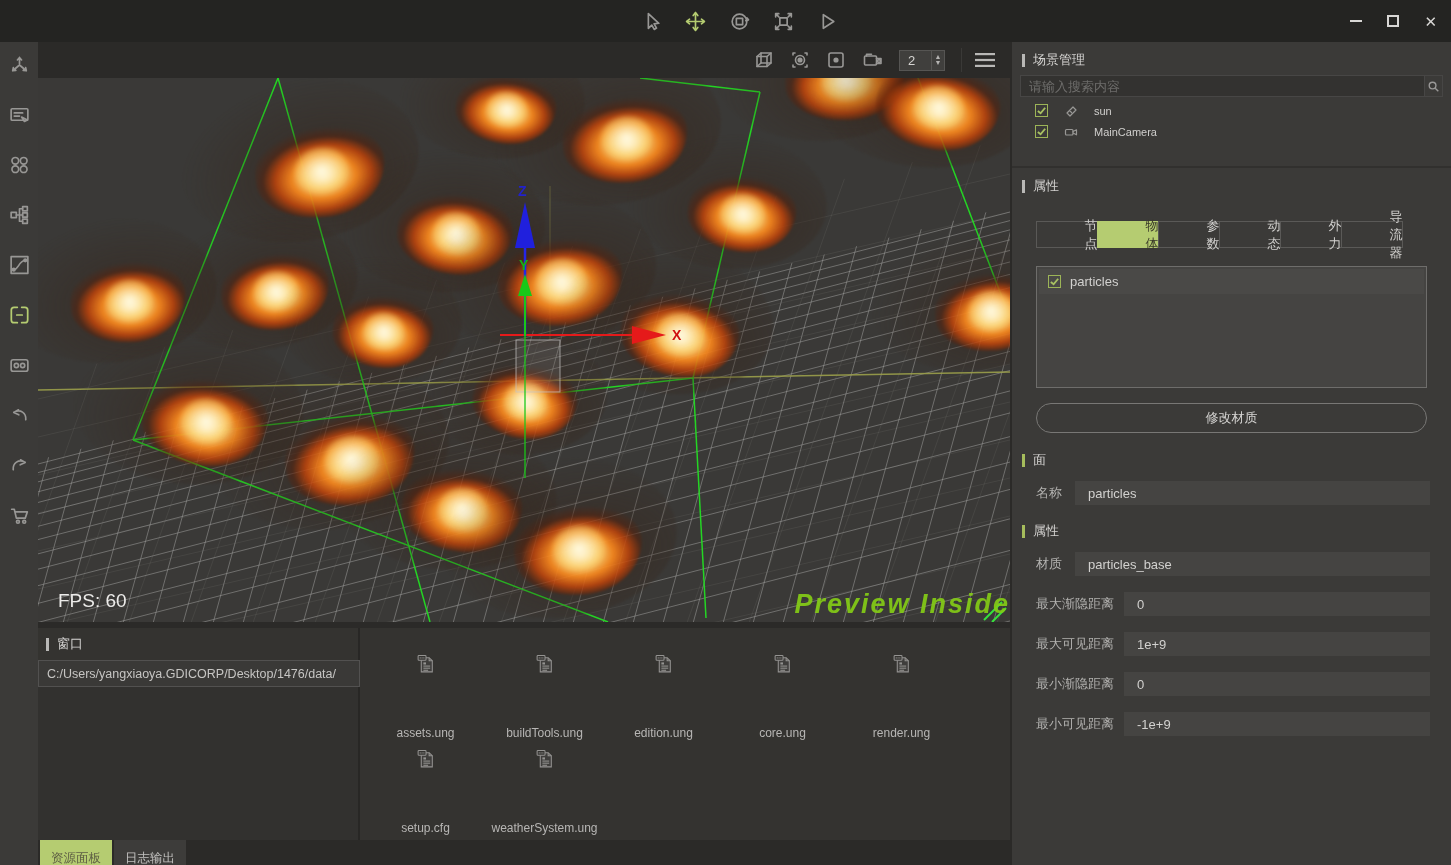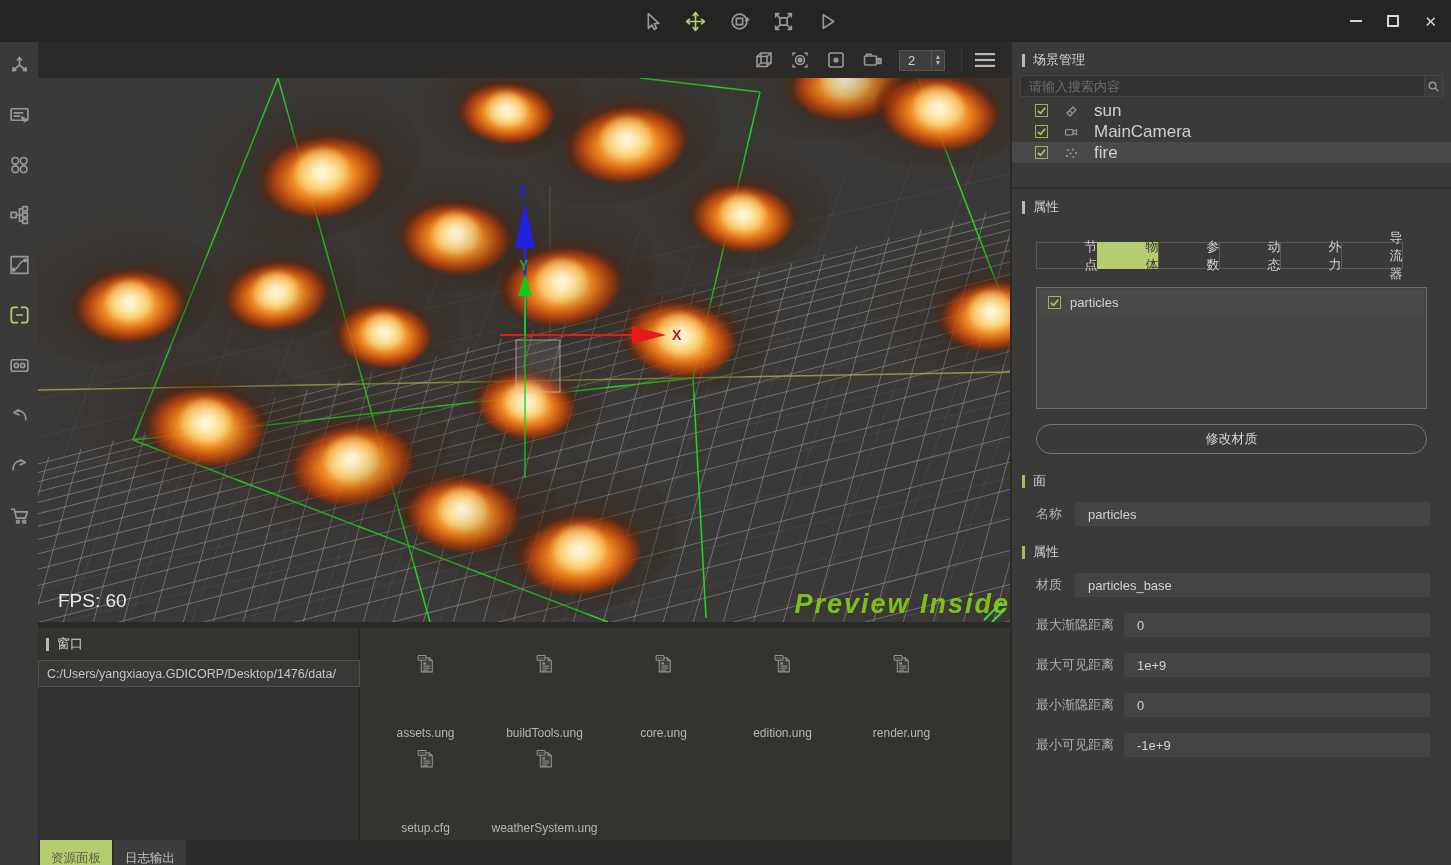--- a/index.html
+++ b/index.html
@@ -62,21 +62,21 @@
   
   #right-panel { position:absolute; left:1012px; top:42px; width:439px; height:823px; background:#3b3a38; }
   .hdr { display:flex; align-items:center; gap:8px; font-size:13px; color:#d4d3d1; }
   .hdr .bar { width:3px; height:13px; background:#b9b8b6; }
   .hdr.green .bar { background:#a6bd5c; }
   #rp-h1 { margin:9px 0 0 10px; }
   #sp-search-row { margin:6px 8px 3px 8px; display:flex; height:22px; }
   #sp-search { flex:1; background:#333230; border:1px solid #474645; color:#c8c7c5; font-size:13px; padding:0 8px; font-family:inherit; }
   #sp-search::placeholder { color:#6e6d6b; }
   #sp-search-btn { width:18px; border:1px solid #474645; border-left:none; background:#3b3a38; display:flex; align-items:center; justify-content:center; }
-  .tree-row { height:21px; display:flex; align-items:center; gap:16px; padding-left:23px; font-size:17px; color:#d0cfcd; }
+  .tree-row { height:21px; display:flex; align-items:center; gap:16px; padding-left:23px; font-size:11px; color:#d0cfcd; }
   .tree-row.selected { background:#4a4947; }
   .cbx { width:13px; height:13px; border:1px solid #9cb457; display:flex; align-items:center; justify-content:center; flex:none; }
   #rp-divider { margin-top:24px; height:2px; background:#31302e; }
   #rp-h2 { margin:9px 0 0 10px; }
   #prop-tabs { margin:26px 0 0 24px; display:flex; }
   .ptab { width:62px; height:27px; border:1px solid #5a5957; margin-left:-1px; display:flex; align-items:center; justify-content:center; font-size:13px; color:#d2d1cf; background:#3b3a38;padding-left:48px; }
   .ptab:first-child { margin-left:0; }
   .ptab.active { background:#b5cc71; color:#3a3a2a; border-color:#b5cc71; }
   #obj-listbox { margin:18px 24px 0 24px; height:122px; border:1px solid #6e6d6b; background:#454442; padding:2px; }
   .obj-row { height:25px; display:flex; align-items:center; gap:9px; padding-left:9px; font-size:13px; color:#d2d1cf; background:#4a4947; }
@@ -490,27 +490,27 @@
     <div class="file-cell">
       <svg width="40" height="40">
           <use href="#doc-ic"></use>
         </svg>
       <span class="fname">buildTools.ung</span>
     </div>
     <div class="file-cell">
       <svg width="40" height="40">
           <use href="#doc-ic"></use>
         </svg>
-      <span class="fname">core.ung</span>
+      <span class="fname">edition.ung</span>
     </div>
     <div class="file-cell">
       <svg width="40" height="40">
           <use href="#doc-ic"></use>
         </svg>
-      <span class="fname">edition.ung</span>
+      <span class="fname">core.ung</span>
     </div>
     <div class="file-cell">
       <svg width="40" height="40">
           <use href="#doc-ic"></use>
         </svg>
       <span class="fname">render.ung</span>
     </div>
     <div style="width:100%"></div>
     <div class="file-cell">
       <svg width="40" height="40">
@@ -562,38 +562,20 @@
     <span class="cbx">
         <svg width="11" height="11">
           <use href="#check-ic"></use>
         </svg>
       </span>
     <svg width="14" height="14" viewBox="0 0 14 14" class="ic" style="stroke-width:1.2">
       <rect x="1.5" y="4.5" width="7.5" height="5.5" rx="1"></rect>
         <path d="M9 6.5 L12.5 4.8 v5 L9 8"></path>
     </svg>
     <span>MainCamera</span>
-  </div>
-  <div class="tree-row selected">
-    <span class="cbx">
-        <svg width="11" height="11">
-          <use href="#check-ic"></use>
-        </svg>
-      </span>
-    <svg width="14" height="14" viewBox="0 0 14 14">
-      <g fill="#8a99a8">
-          <circle cx="4" cy="4" r="1.1"></circle>
-          <circle cx="9" cy="3.5" r="1.1"></circle>
-          <circle cx="12" cy="7" r="1.1"></circle>
-          <circle cx="6.5" cy="7.5" r="1.1"></circle>
-          <circle cx="3" cy="10" r="1.1"></circle>
-          <circle cx="9.5" cy="11" r="1.1"></circle>
-        </g>
-    </svg>
-    <span>fire</span>
   </div>
 
   <div id="rp-divider"></div>
 
   <div class="hdr" id="rp-h2">
     <span class="bar"></span>
     <span>属性</span>
   </div>
 
   <div id="prop-tabs">

